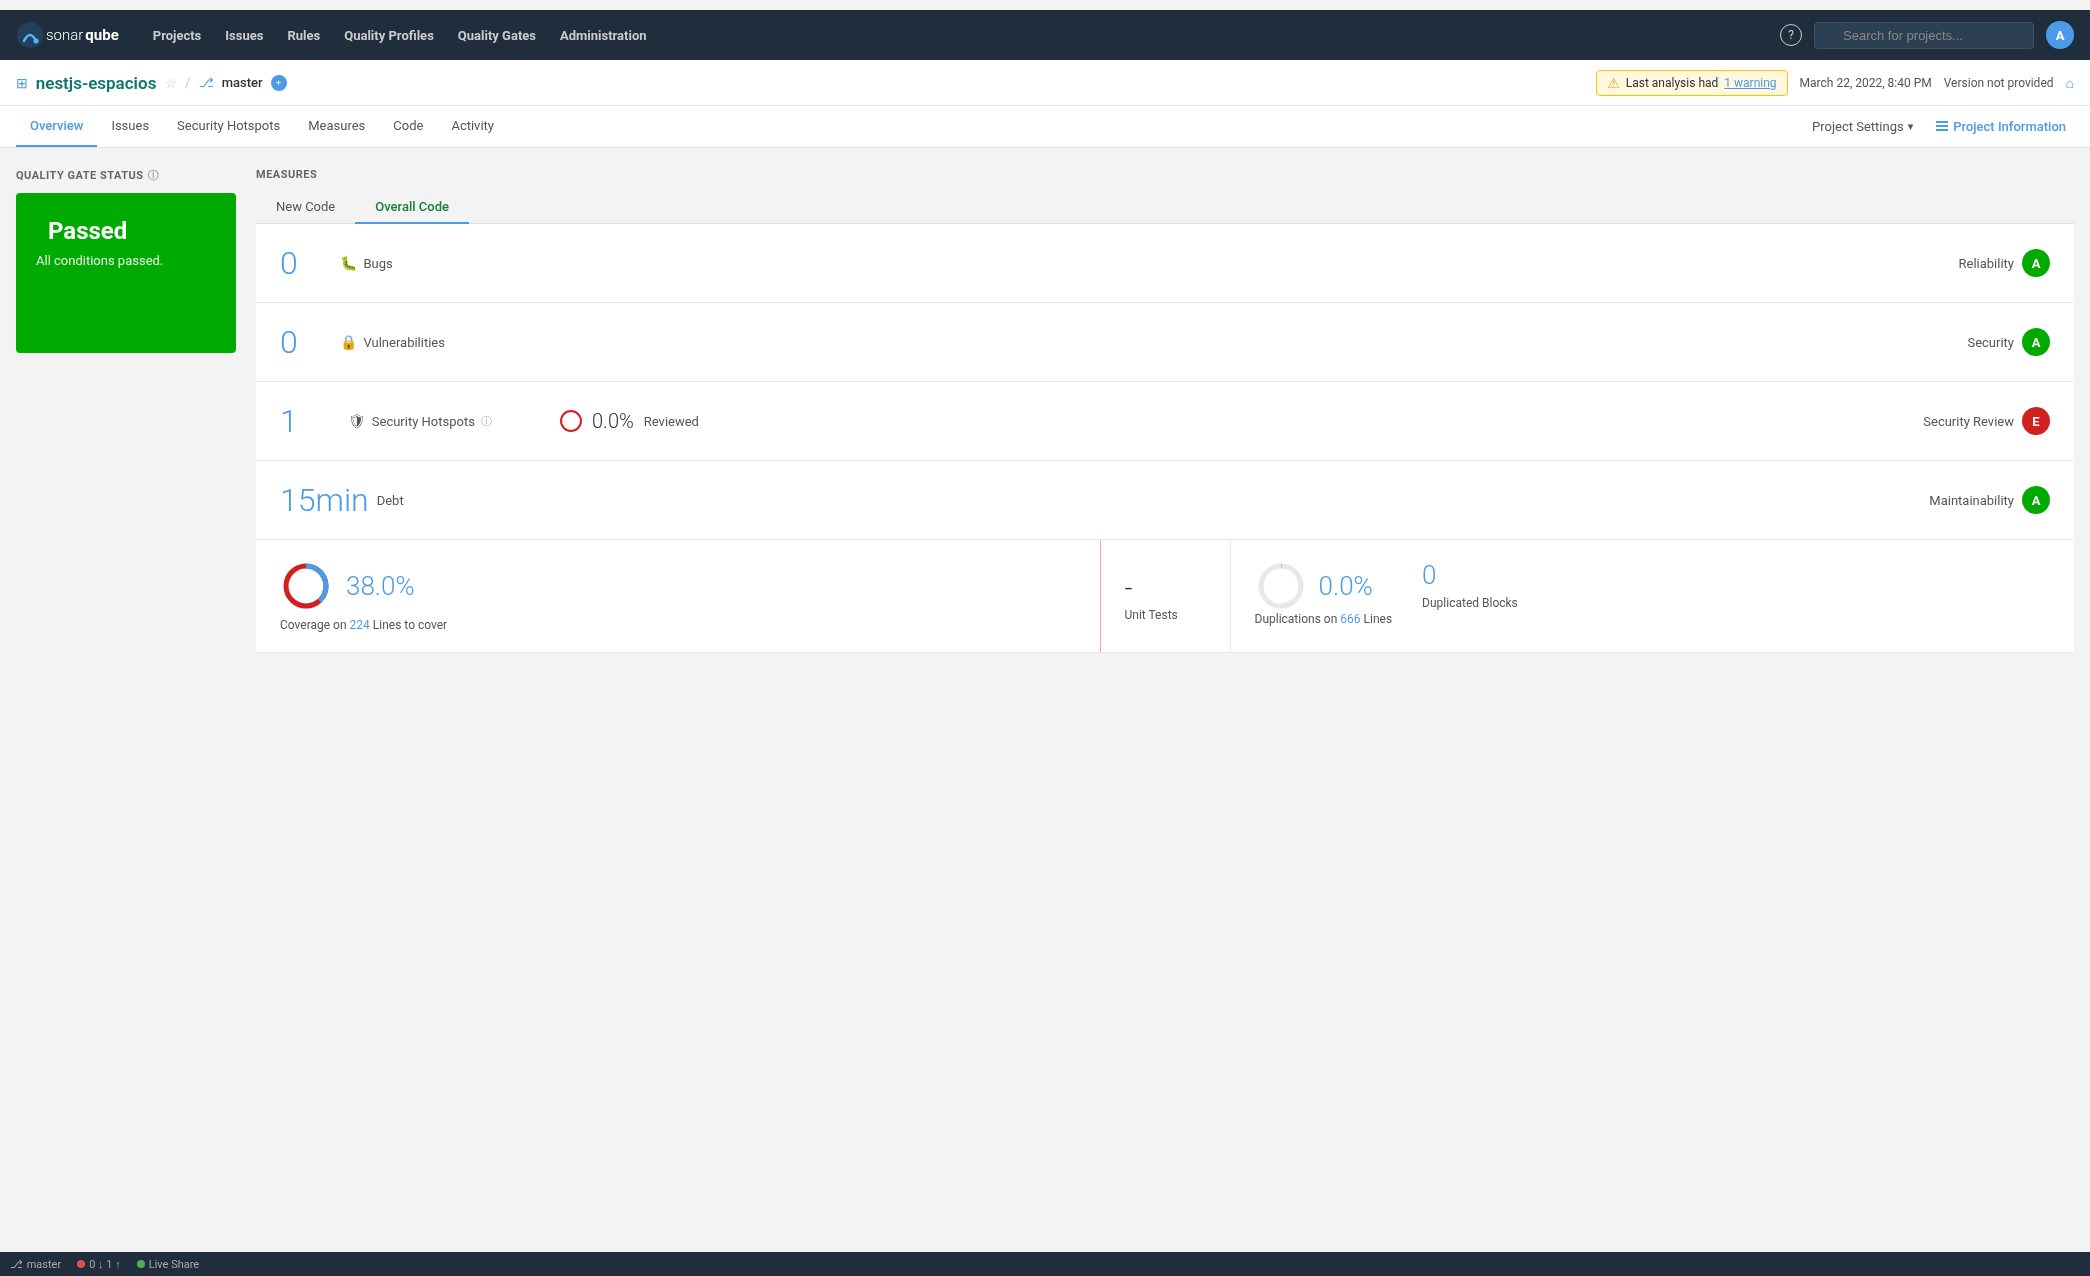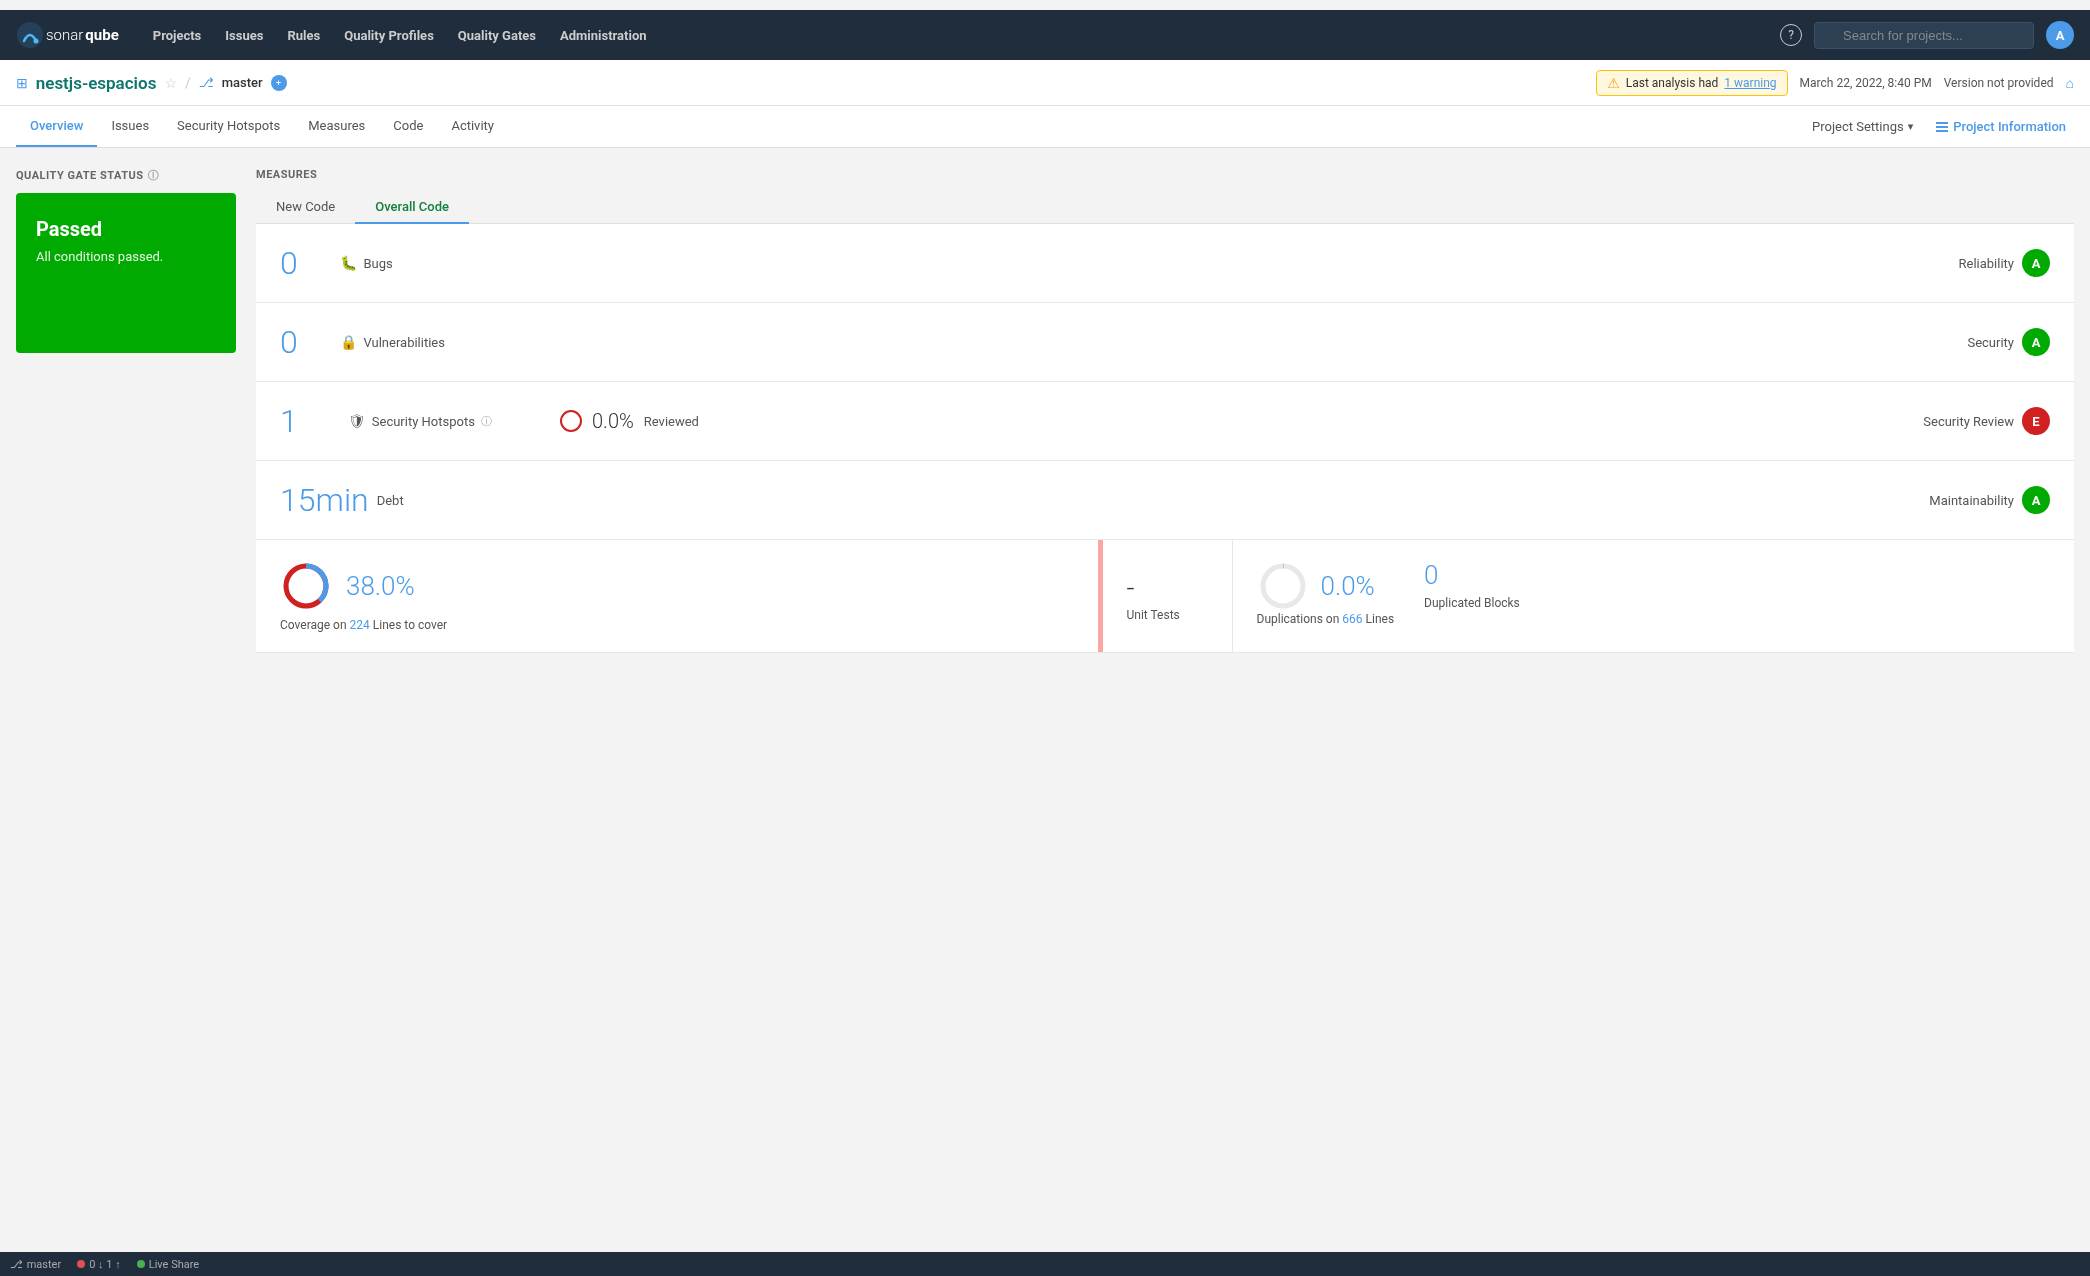--- a/index.html
+++ b/index.html
@@ -80,39 +80,39 @@
       font-size: 13px; color: #555; cursor: pointer; border-bottom: 2px solid transparent;
       text-decoration: none;
     }
     .project-tab.active { color: #4c9be8; border-bottom-color: #4c9be8; font-weight: 500; }
     .project-tab-right { margin-left: auto; display: flex; align-items: center; gap: 6px; }
     .proj-settings-btn {
       display: flex; align-items: center; gap: 4px; font-size: 13px; color: #555; cursor: pointer;
       padding: 4px 8px; border-radius: 3px;
     }
     .proj-info-btn {
-      display: flex; align-items: flex-end; gap: 4px; font-size: 13px; color: #4c9be8; cursor: pointer;
+      display: flex; align-items: flex-start; gap: 4px; font-size: 13px; color: #4c9be8; cursor: pointer;
       padding: 4px 8px; border-radius: 3px; font-weight: 500;
     }
     .proj-info-btn svg { color: #4c9be8; }
 
     
     .main-content {
       display: flex; padding: 20px 16px; gap: 20px; align-items: flex-start;
     }
 
     
     .quality-gate-panel { width: 220px; flex-shrink: 0; }
     .qg-label { font-size: 11px; font-weight: 700; text-transform: uppercase; color: #666; letter-spacing: 0.5px; margin-bottom: 10px; display: flex; align-items: center; gap: 4px; }
     .qg-help-icon { color: #aaa; font-size: 11px; cursor: pointer; }
     .qg-passed-box {
       background: #00aa00; border-radius: 4px; padding: 24px 20px 40px;
       color: #fff; min-height: 160px;
     }
-    .qg-passed-title { font-size: 20px; font-weight: 700; margin-bottom: 8px; }
+    .qg-passed-title { font-size: 24px; font-weight: 700; margin-bottom: 8px; margin-left: 12px; }
     .qg-passed-sub { font-size: 13px; opacity: 0.9; }
 
     
     .measures-panel { flex: 1; }
     .measures-title { font-size: 11px; font-weight: 700; text-transform: uppercase; color: #666; letter-spacing: 0.5px; margin-bottom: 10px; }
 
     
     .measures-tabs { display: flex; border-bottom: 1px solid #e0e0e0; margin-bottom: 0; }
     .measures-tab {
       padding: 8px 20px; font-size: 13px; color: #555; cursor: pointer;
@@ -309,21 +309,21 @@
         <span style="font-size:13px;color:#555;">Debt</span>
       </div>
       <div class="measure-right">
         <span>Maintainability</span>
         <div class="grade-badge grade-a">A</div>
       </div>
     </div>
 
     <div style="display:flex;background:#fff;border-bottom:1px solid #e8e8e8;">
 
-      <div style="flex:1;padding:20px 24px;border-right:5px solid #fca5a5;">
+      <div style="flex:1;padding:20px 24px;border-right:1px solid #fca5a5;">
         <div style="display:flex;align-items:center;gap:14px;">
           <svg width="52" height="52" viewBox="0 0 52 52">
             <circle cx="26" cy="26" r="20" fill="none" stroke="#e8e8e8" stroke-width="5"></circle>
             <circle cx="26" cy="26" r="20" fill="none" stroke="#d02020" stroke-width="5" stroke-dasharray="125.6" stroke-dashoffset="0" transform="rotate(-90 26 26)"></circle>
             <circle cx="26" cy="26" r="20" fill="none" stroke="#4c9be8" stroke-width="5" stroke-dasharray="47.7 77.9" transform="rotate(-90 26 26)"></circle>
           </svg>
           <div>
             <div style="font-size:26px;font-weight:300;color:#4c9be8;">38.0%</div>
           </div>
         </div>

